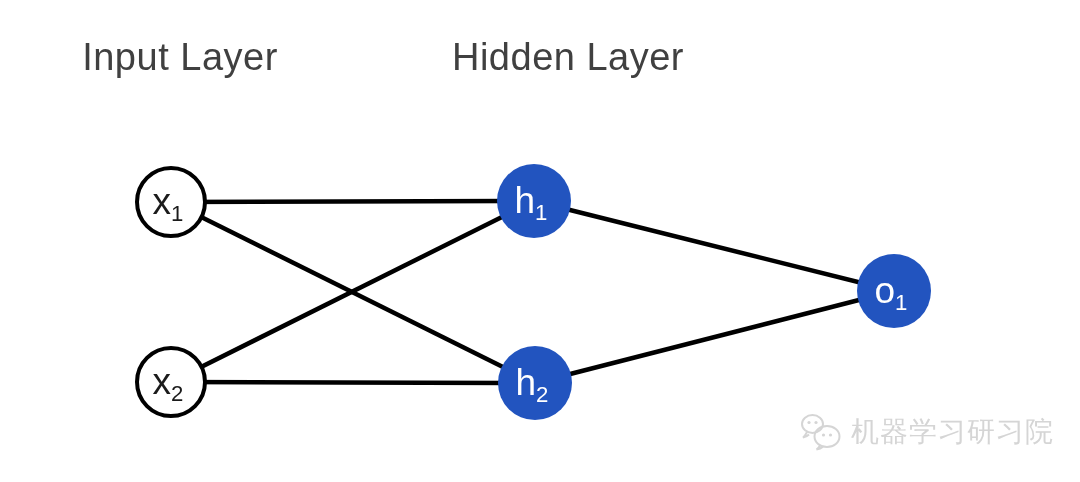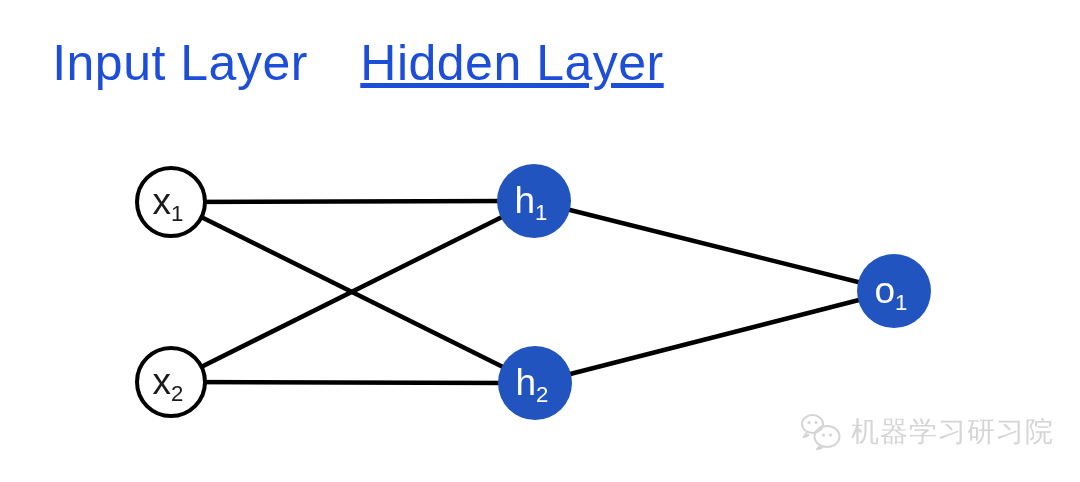--- a/index.html
+++ b/index.html
@@ -12,29 +12,29 @@
     position: relative;
     width: 1080px;
     height: 482px;
     background: #ffffff;
     overflow: hidden;
   }
   .layer-title {
     position: absolute;
     top: 38px;
     transform: translateX(-50%);
-    font-size: 50px;
+    font-size: 38px;
     line-height: 1;
     font-weight: 500;
-    color: #1d4ed8;
+    color: #404040;
     letter-spacing: 0.5px;
     white-space: nowrap;
   }
   .title-input  { left: 180px; }
-  .title-hidden { left: 512px; text-decoration: underline; }
+  .title-hidden { left: 568px; }
   .title-output { left: 884px; }
 
   .net-svg {
     position: absolute;
     left: 0;
     top: 0;
   }
 
   .node-label {
     position: absolute;

